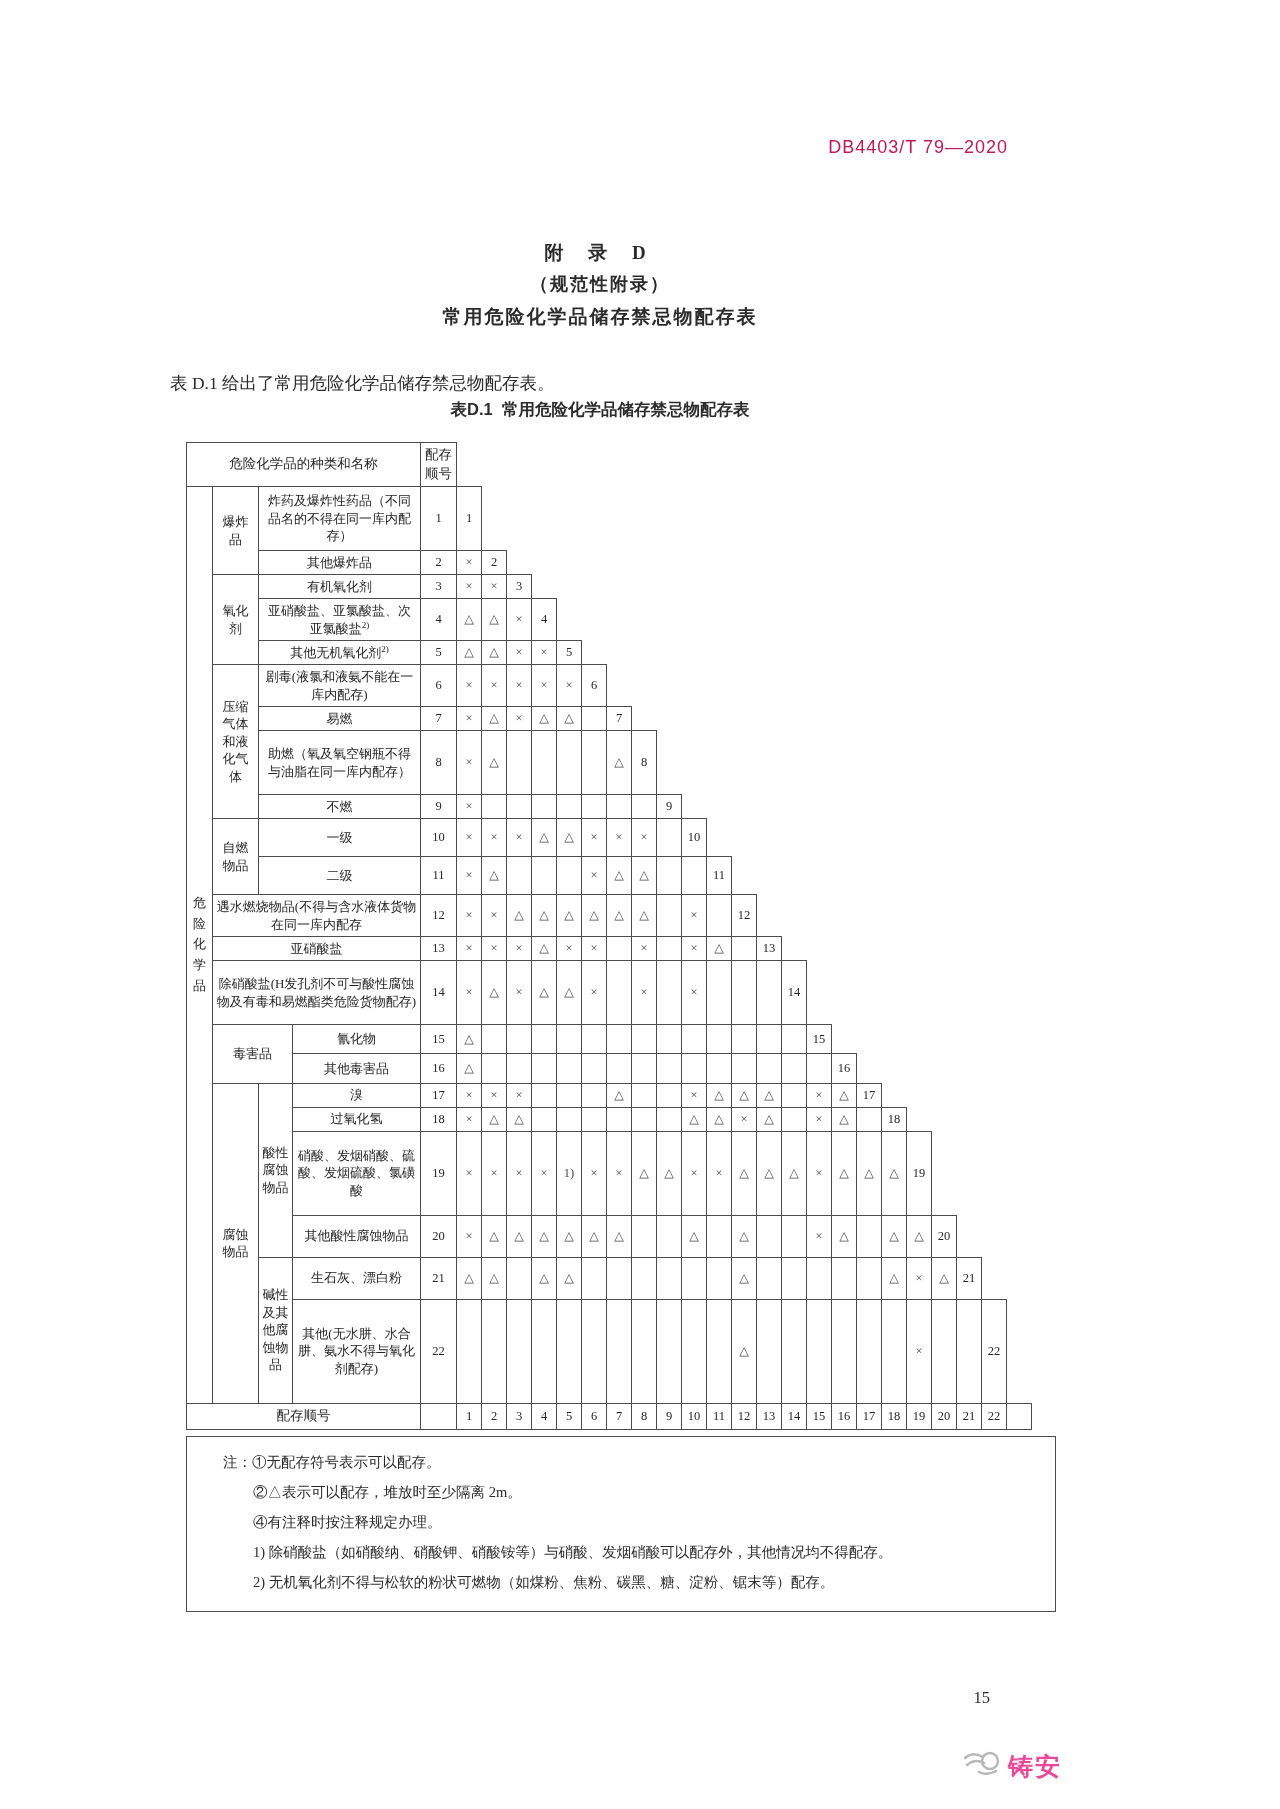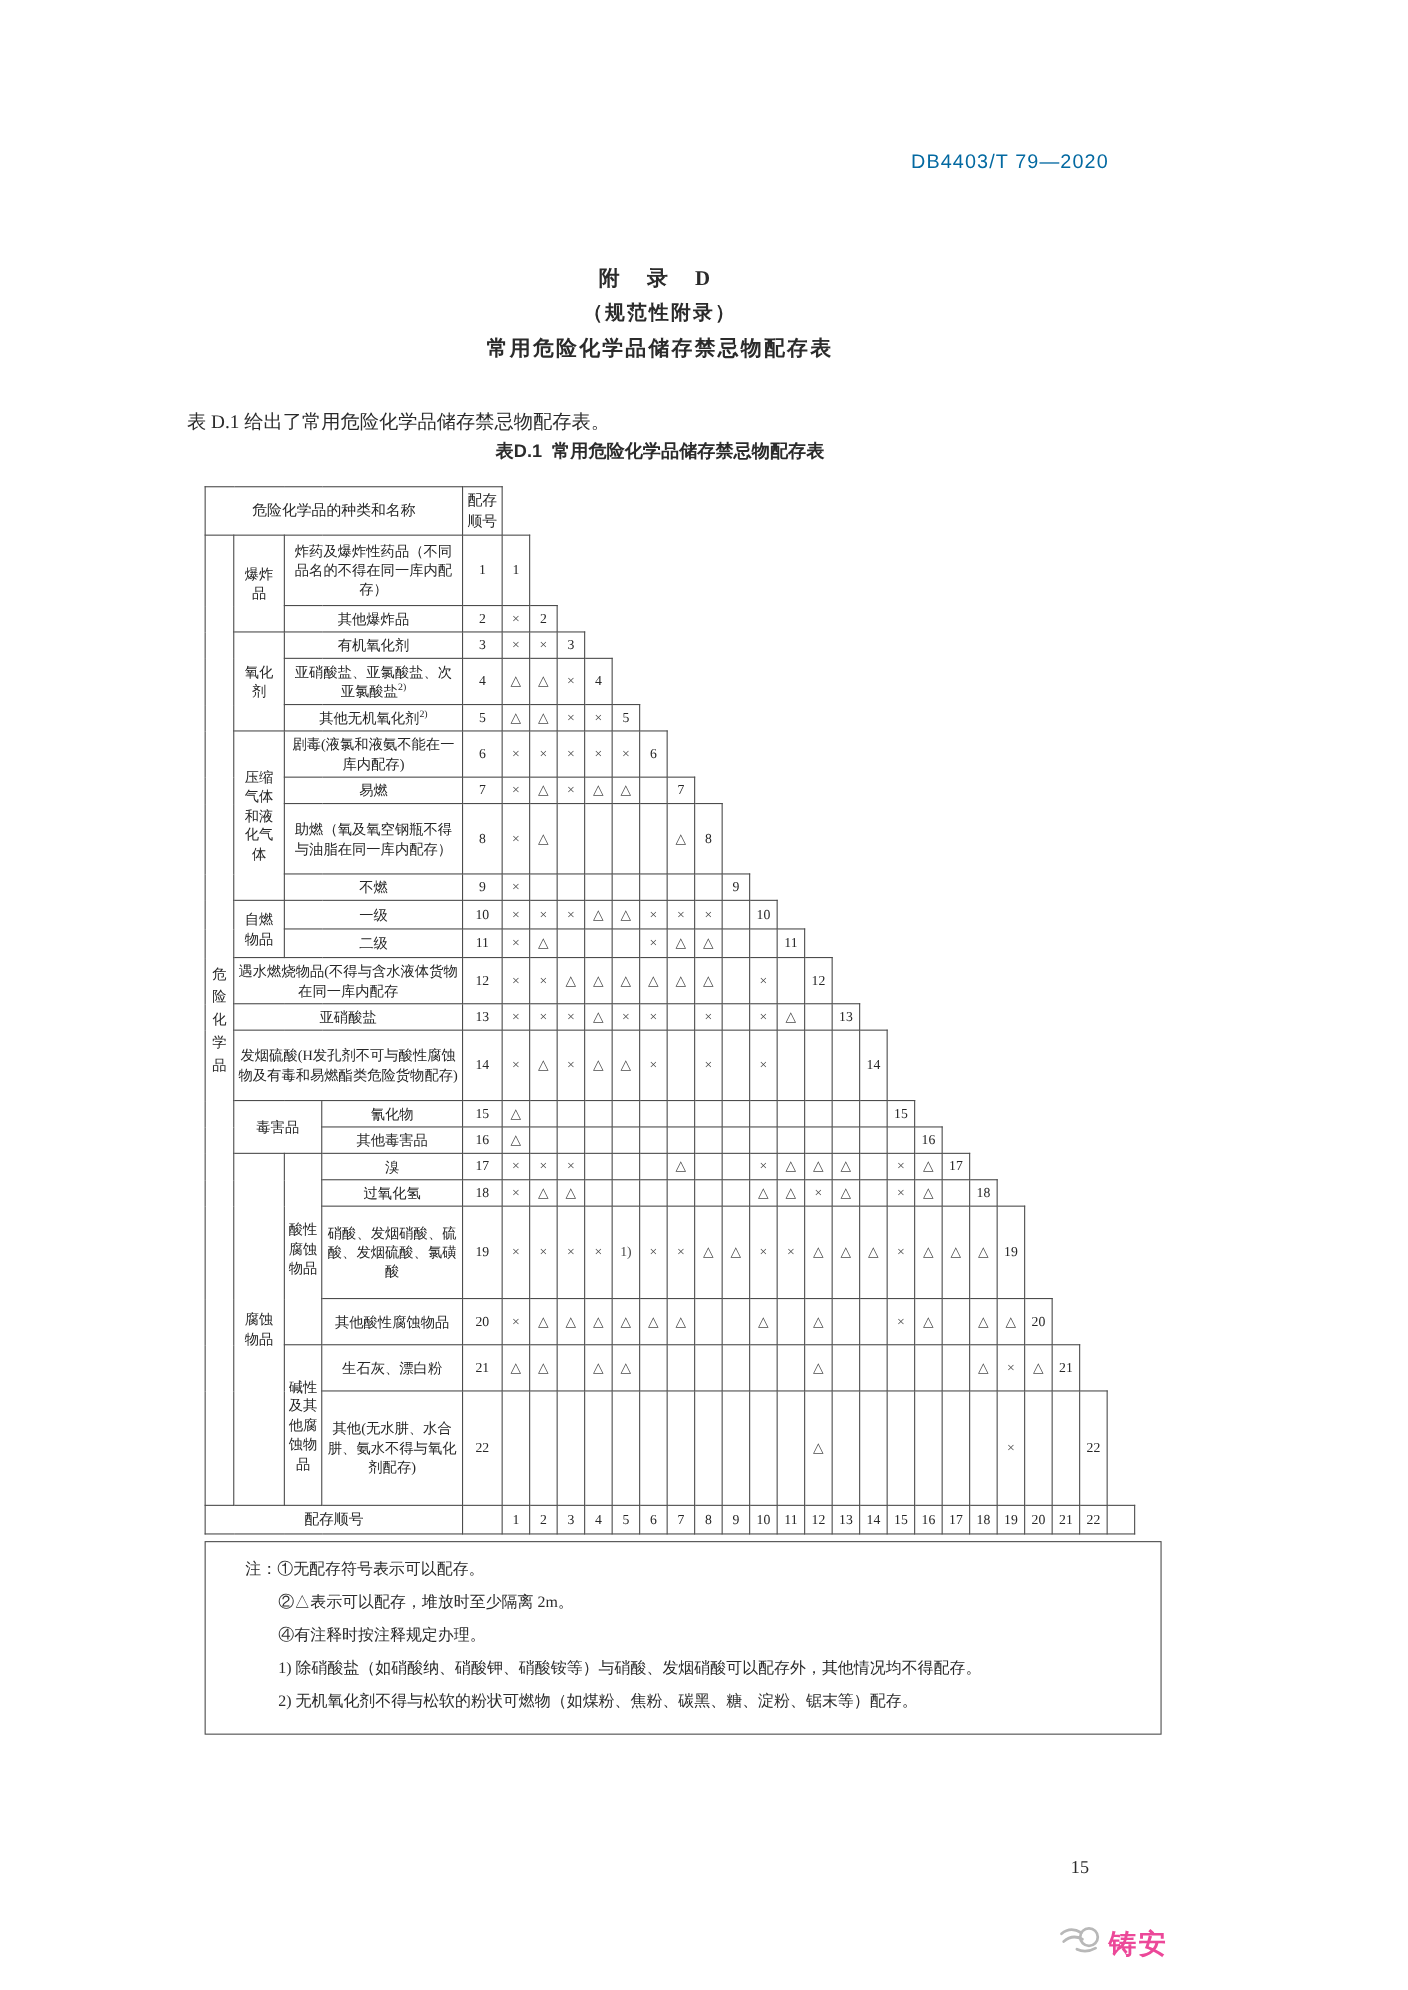--- a/index.html
+++ b/index.html
@@ -1,41 +1,41 @@
 <!DOCTYPE html>
 <html><head>
 <meta charset="utf-8">
 <style>
   html,body{margin:0;padding:0;}
   body{width:1280px;height:1809px;background:#ffffff;position:relative;
        font-family:"Liberation Serif", serif;color:#2b2b2b;}
   .page{position:absolute;inset:0;background:#fff;}
 
   .doc-number{position:absolute;top:137px;right:272px;font-family:"Liberation Sans",sans-serif;
-              font-size:18px;letter-spacing:1px;color:#0369a1;}
+              font-size:18px;letter-spacing:1px;color:#be185d;}
 
   .title1{position:absolute;top:240px;left:170px;width:860px;text-align:center;
           font-size:19px;font-weight:600;letter-spacing:10px;font-family:Liberation Serif, serif;}
   .title2{position:absolute;top:272px;left:170px;width:860px;text-align:center;
           font-size:18px;font-weight:600;letter-spacing:2px;}
   .title3{position:absolute;top:304px;left:170px;width:860px;text-align:center;
           font-family:"Liberation Sans",sans-serif;font-size:19px;font-weight:700;letter-spacing:2px;}
   .intro{position:absolute;top:356px;left:170px;width:880px;font-size:17.5px;white-space:pre-wrap;margin-top:15px;}
   .caption{position:absolute;top:399px;left:170px;width:860px;text-align:center;
            font-family:"Liberation Sans",sans-serif;font-size:16.5px;font-weight:700;white-space:pre-wrap;}
 
   .tablewrap{position:absolute;left:186px;top:442px;}
   table{border-collapse:collapse;table-layout:fixed;}
   td{border:1px solid #4c4c4c;text-align:center;vertical-align:middle;
      font-size:13px;line-height:1.35;color:#262626;padding:1px 2px;
      word-break:break-all;overflow:hidden;}
   .hdr{font-size:13.5px;}
   .hdrnum{padding:1px 4px;}
   .vert{padding:2px 5px;line-height:1.6;}
-  .grp{padding:8px 6px;}
+  .grp{padding:20px 6px;}
   .sub{padding:2px 3px;}
   .name{padding:1px 3px;}
   .num{font-size:12.5px;}
   .sym{font-size:12.5px;color:#4a4a4a;}
   .diag{font-size:12.5px;}
   sup{font-size:9px;line-height:0;}
 
   .rh26{height:26px}.rh24{height:24px}.rh42{height:42px}.rh44{height:44px}
   .rh64{height:64px}.rh84{height:84px}.rh104{height:104px}
 
@@ -242,21 +242,21 @@
             <td class="sym">×</td>
             <td class="sym"></td>
             <td class="sym">×</td>
             <td class="sym"></td>
             <td class="sym">×</td>
             <td class="sym">△</td>
             <td class="sym"></td>
             <td class="diag">13</td>
           </tr>
       <tr class="rh64">
-        <td class="name" colspan="3">发烟硫酸(H发孔剂不可与酸性腐蚀物及有毒和易燃酯类危险货物配存)</td>
+        <td class="name" colspan="3">除硝酸盐(H发孔剂不可与酸性腐蚀物及有毒和易燃酯类危险货物配存)</td>
         <td class="num">14</td>
       <td class="sym">×</td>
             <td class="sym">△</td>
             <td class="sym">×</td>
             <td class="sym">△</td>
             <td class="sym">△</td>
             <td class="sym">×</td>
             <td class="sym"></td>
             <td class="sym">×</td>
             <td class="sym"></td>

